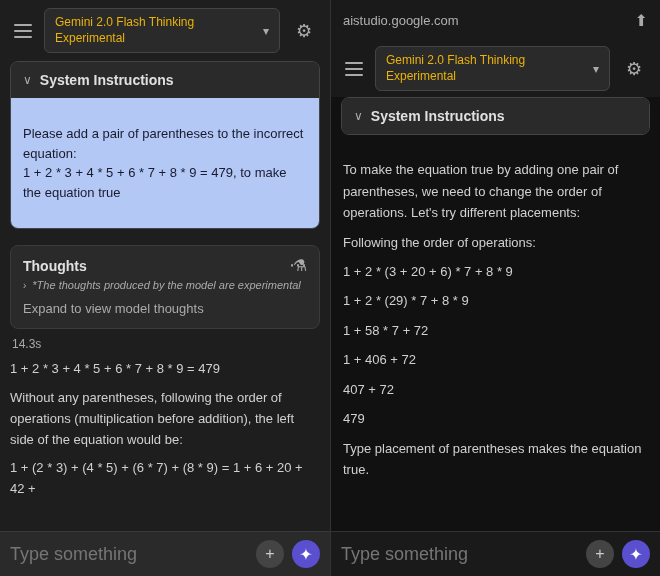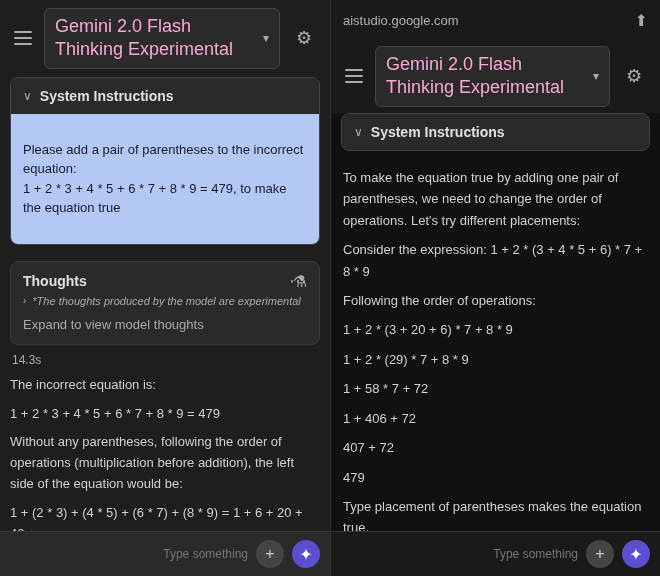--- a/index.html
+++ b/index.html
@@ -51,22 +51,22 @@
       border: 1px solid #444;
       border-radius: 6px;
       padding: 6px 10px;
       display: flex;
       align-items: center;
       justify-content: space-between;
       cursor: pointer;
     }
 
     .model-selector-text {
-      font-size: 18px;
-      color: #f9a8d4;
+      font-size: 12px;
+      color: #eab308;
       line-height: 1.3;
     }
 
     .chevron-down-icon {
       color: #aaa;
       font-size: 12px;
       margin-left: 6px;
     }
 
     .gear-icon-btn {
@@ -214,22 +214,21 @@
       background: #2a2a2a;
       border-top: 1px solid #3a3a3a;
     }
 
     .input-field {
       flex: 1;
       background: transparent;
       border: none;
       outline: none;
       color: #888;
-      font-size: 12px;
-      text-align: right;
+      font-size: 18px;
     }
 
     .plus-btn, .spark-btn {
       width: 28px;
       height: 28px;
       border-radius: 50%;
       display: flex;
       align-items: center;
       justify-content: center;
       cursor: pointer;
@@ -313,20 +312,21 @@
     }
 
     .right-response {
       font-size: 13px;
       color: #d0d0d0;
       line-height: 1.65;
     }
 
     .right-response p {
       margin-bottom: 8px;
+      margin-top: 8px;
     }
 
     .right-input-bar {
       display: flex;
       align-items: center;
       padding: 8px 10px;
       gap: 8px;
       background: #1a1a1a;
       border-top: 1px solid #333;
     }
@@ -377,21 +377,20 @@
       <div class="thoughts-subtitle-row">
         <span class="chevron-small">›</span>
         <span class="thoughts-subtitle">*The thoughts produced by the model are experimental</span>
       </div>
       <div class="expand-thoughts-btn">Expand to view model thoughts</div>
     </div>
 
     <div class="timer-text">14.3s</div>
 
     <div class="response-text">
-      <p>The incorrect equation is:</p>
       <p>1 + 2 * 3 + 4 * 5 + 6 * 7 + 8 * 9 = 479</p>
       <p>Without any parentheses, following the order of operations (multiplication before addition), the left side of the equation would be:</p>
       <p>1 + (2 * 3) + (4 * 5) + (6 * 7) + (8 * 9) = 1 + 6 + 20 + 42 +</p>
     </div>
   </div>
 
   <div class="input-bar">
     <input class="input-field" type="text" placeholder="Type something" style="">
     <div class="plus-btn">
       <span>+</span>
@@ -427,21 +426,20 @@
   <div class="right-system-instructions">
     <div class="section-header">
       <span class="chevron-icon">∨</span>
       <span class="section-header-label">System Instructions</span>
     </div>
   </div>
 
   <div class="right-chat-area">
     <div class="right-response">
       <p>To make the equation true by adding one pair of parentheses, we need to change the order of operations. Let's try different placements:</p>
-      <p>Consider the expression: 1 + 2 * (3 + 4 * 5 + 6) * 7 + 8 * 9</p>
       <p>Following the order of operations:</p>
       <p>1 + 2 * (3 + 20 + 6) * 7 + 8 * 9</p>
       <p>1 + 2 * (29) * 7 + 8 * 9</p>
       <p>1 + 58 * 7 + 72</p>
       <p>1 + 406 + 72</p>
       <p>407 + 72</p>
       <p>479</p>
       <p>Type placement of parentheses makes the equation true.</p>
 
     </div>

